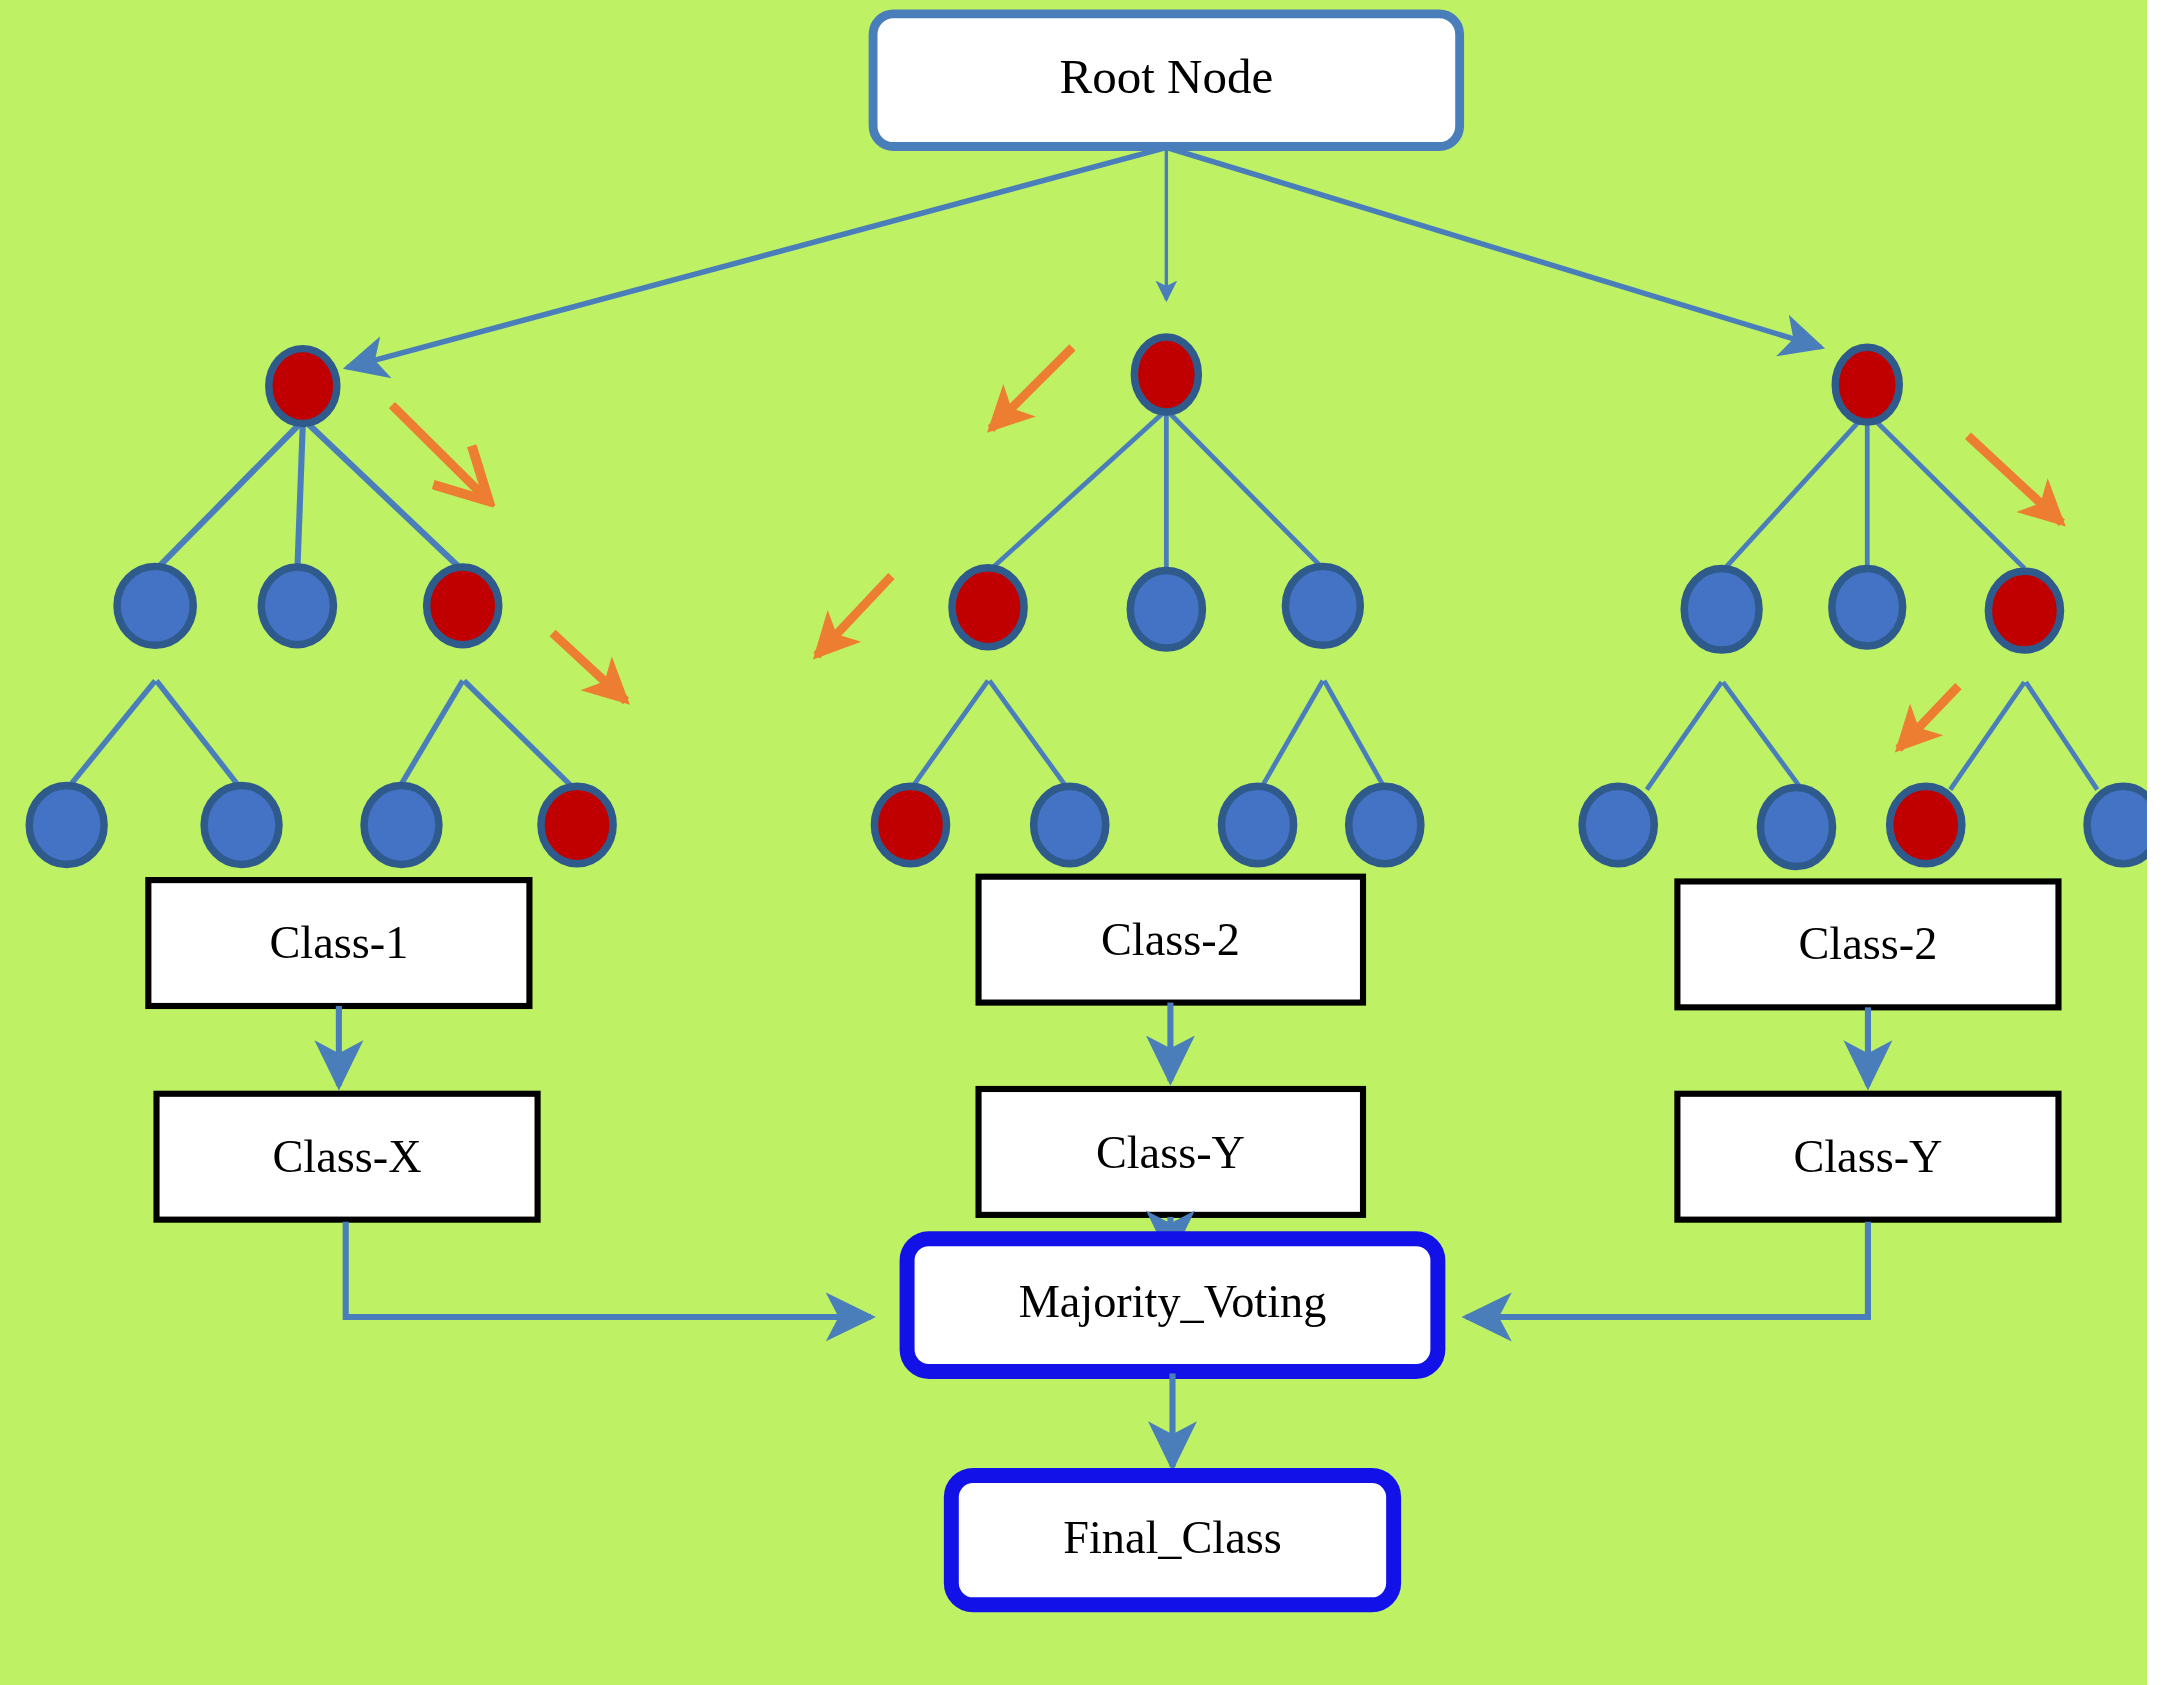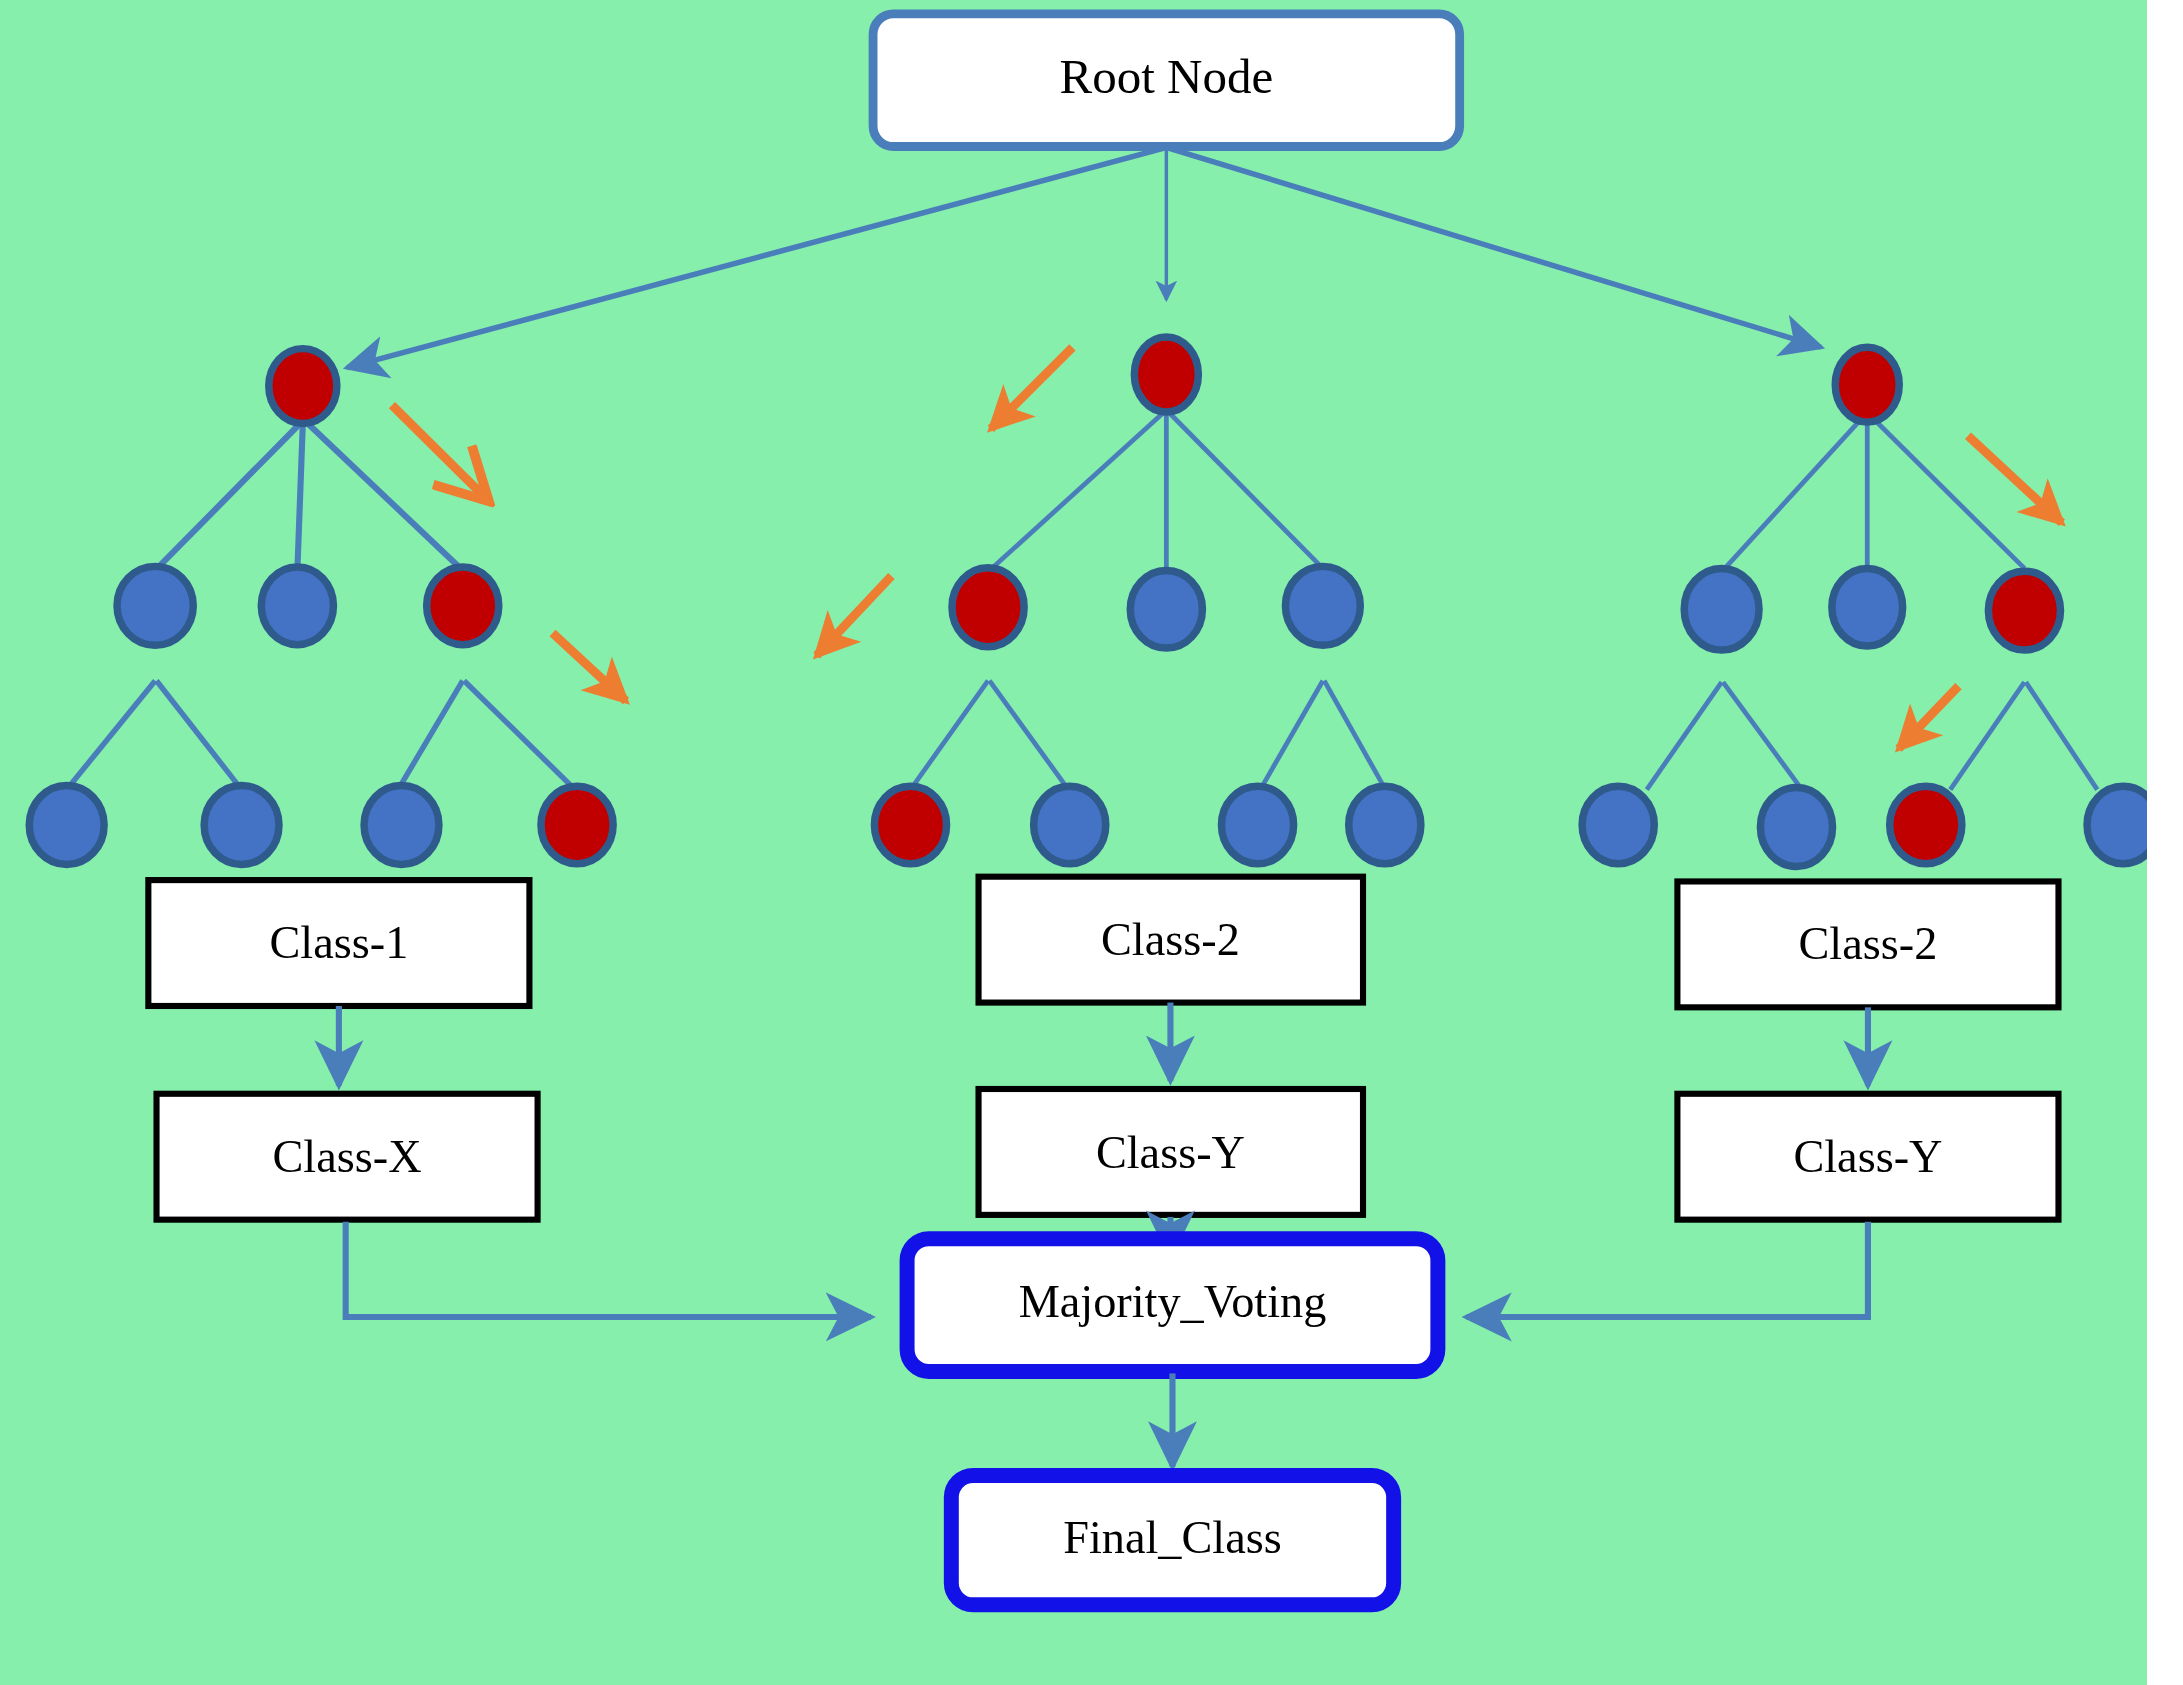--- a/index.html
+++ b/index.html
@@ -7,21 +7,21 @@
     padding: 0;
     background: #ffffff;
   }
   body {
     font-family: "Liberation Serif", serif;
   }
   #canvas-wrap {
     position: relative;
     width: 2147px;
     height: 1686px;
-    background: #86efac;
+    background: #bef264;
     overflow: hidden;
   }
   svg.diagram {
     display: block;
     width: 2183px;
     height: 1686px;
   }
   .node-ellipse { stroke-width: 11; }
   .edge-line { fill: none; stroke-linecap: butt; }
   .box-rect { fill: #ffffff; }

